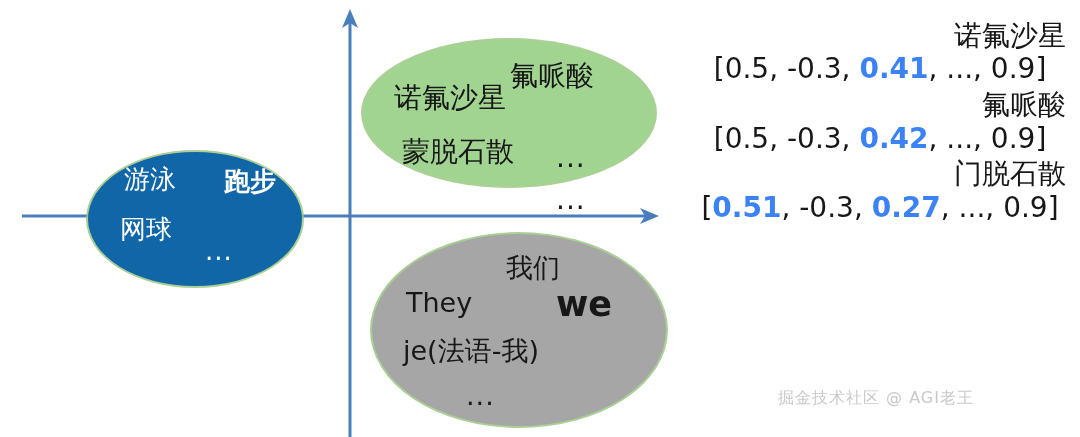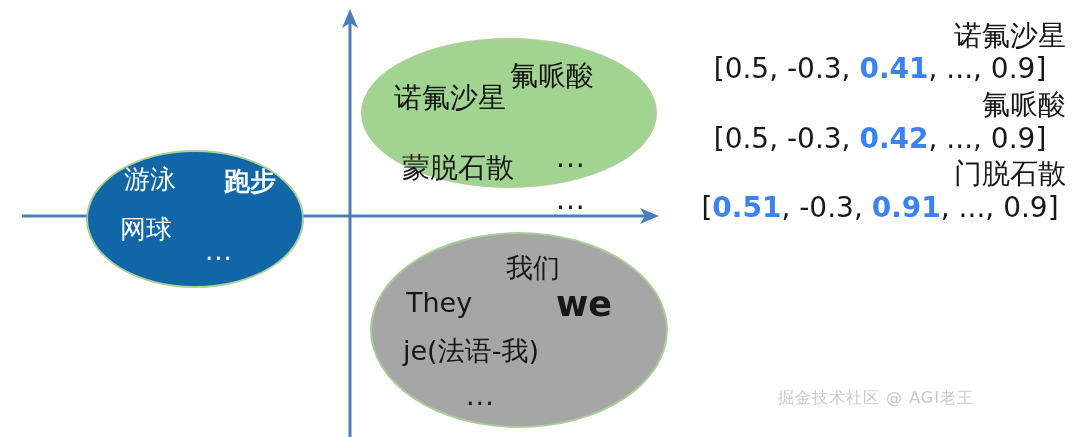--- a/index.html
+++ b/index.html
@@ -45,21 +45,21 @@
 
   
   .t-swim   {left:124px;top:166px;font-size:26px;}
   .t-run    {left:224px;top:168px;font-size:26px;font-weight:bold;}
   .t-tennis {left:120px;top:216px;font-size:26px;}
   .t-blue-el{left:205px;top:238px;font-size:26px;letter-spacing:1px;}
 
   
   .t-nuo    {left:394px;top:84px; font-size:28px;}
   .t-flu    {left:510px;top:62px; font-size:28px;}
-  .t-meng   {left:402px;top:154px;font-size:28px;}
+  .t-meng   {left:402px;top:138px;font-size:28px;}
   .t-green-el-in {left:556px;top:144px;font-size:28px;letter-spacing:1px;}
   .t-green-el-out{left:556px;top:186px;font-size:28px;letter-spacing:1px;}
 
   
   .t-they   {left:406px;top:261px;font-size:27px;margin-top:28px;}
   .t-women  {left:506px;top:254px;font-size:27px;}
   .t-we     {left:556px;top:287px;font-size:35px;font-weight:bold;}
   .t-je     {left:403px;top:337px;font-size:27px;}
   .t-gray-el{left:466px;top:382px;font-size:27px;letter-spacing:1px;}
 
@@ -136,19 +136,19 @@
     <div class="vec-block">
       <div class="vec-label">诺氟沙星</div>
       <div class="vec-row"><span class="dim">[</span><span class="dim">0.5</span><span class="dim">, </span><span class="dim">-0.3</span><span class="dim">, </span><span class="hi">0.41</span><span class="dim">, </span><span class="dim">...</span><span class="dim">, </span><span class="dim">0.9</span><span class="dim">]</span></div>
     </div>
     <div class="vec-block">
       <div class="vec-label">氟哌酸</div>
       <div class="vec-row"><span class="dim">[</span><span class="dim">0.5</span><span class="dim">, </span><span class="dim">-0.3</span><span class="dim">, </span><span class="hi">0.42</span><span class="dim">, </span><span class="dim">...</span><span class="dim">, </span><span class="dim">0.9</span><span class="dim">]</span></div>
     </div>
     <div class="vec-block">
       <div class="vec-label">门脱石散</div>
-      <div class="vec-row"><span class="dim">[</span><span class="hi">0.51</span><span class="dim">, </span><span class="dim">-0.3</span><span class="dim">, </span><span class="hi">0.91</span><span class="dim">, </span><span class="dim">...</span><span class="dim">, </span><span class="dim">0.9</span><span class="dim">]</span></div>
+      <div class="vec-row"><span class="dim">[</span><span class="hi">0.51</span><span class="dim">, </span><span class="dim">-0.3</span><span class="dim">, </span><span class="hi">0.27</span><span class="dim">, </span><span class="dim">...</span><span class="dim">, </span><span class="dim">0.9</span><span class="dim">]</span></div>
     </div>
   </div>
 
   <div id="watermark">掘金技术社区 @ AGI老王</div>
 
 </div>
 
 </body></html>

